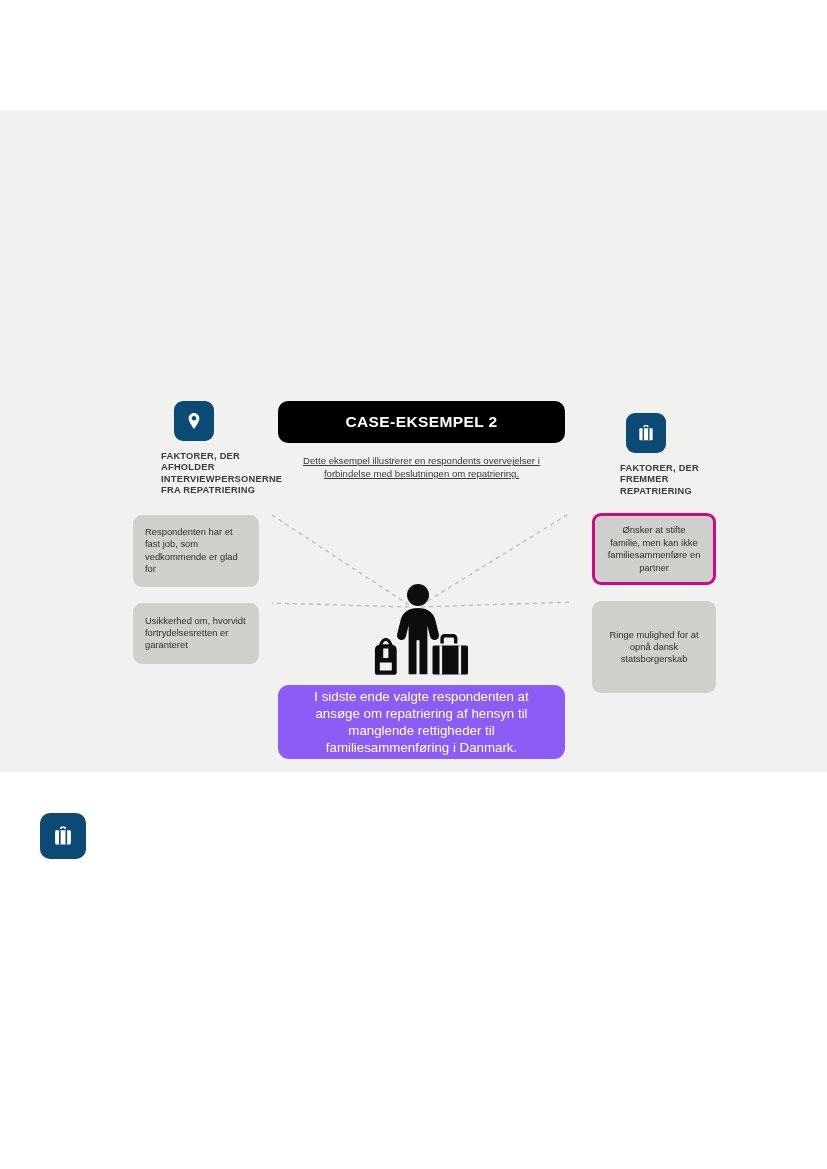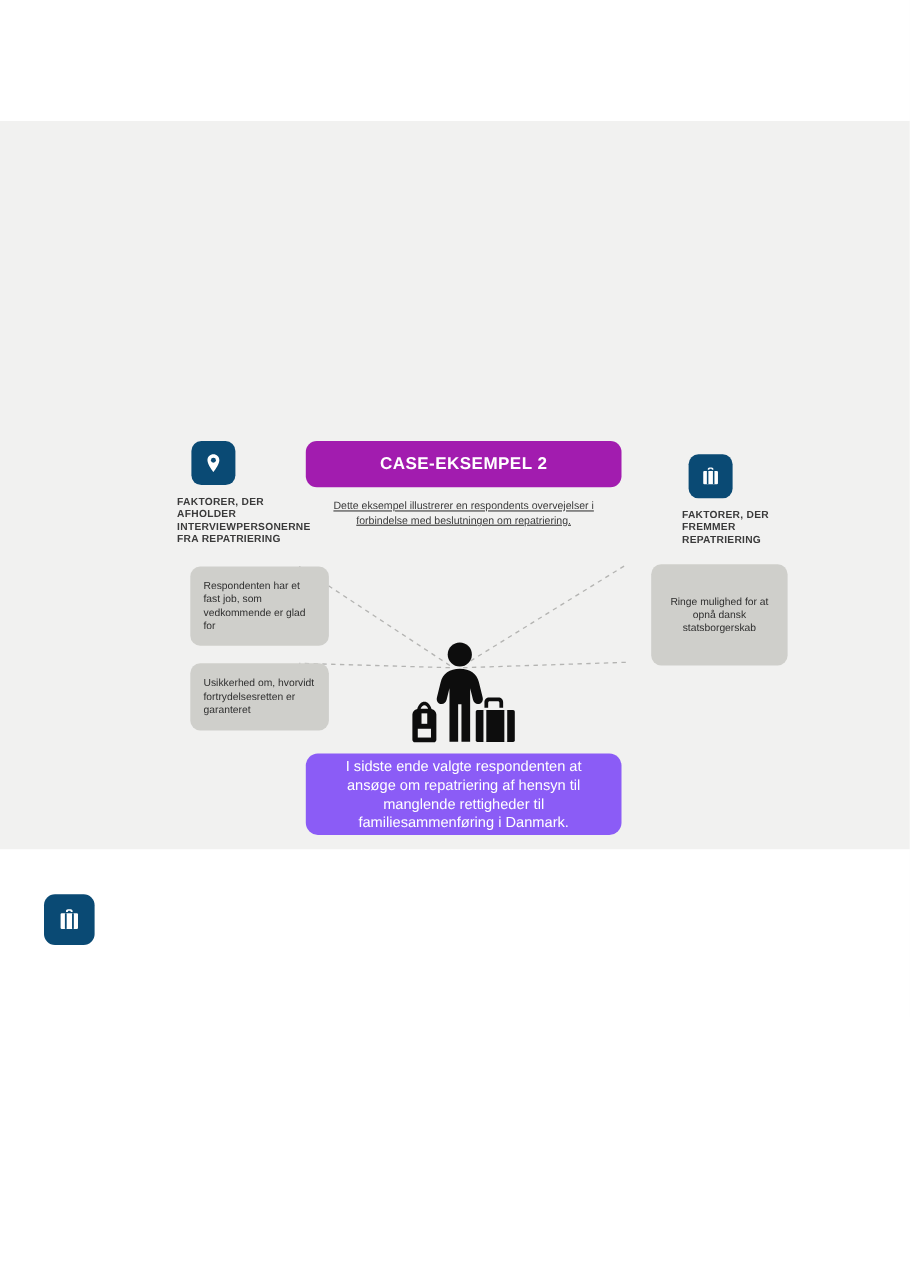--- a/index.html
+++ b/index.html
@@ -60,30 +60,30 @@
     border-radius: 9px;
     box-sizing: border-box;
     color: #2e2e2e;
     font-size: 9.4px;
     line-height: 12.4px;
     padding: 10px 12px;
     display: flex;
     flex-direction: column;
     justify-content: center;
   }
-  .factor-box.left  { text-align: left; margin-left: 40px; }
+  .factor-box.left  { text-align: left; }
   .factor-box.right { text-align: center; }
   .factor-box.highlight {
     border: 3px solid #cc0b82;
     background: #cfcfcb;
   }
 
   
   #case-banner {
-    background: #a21caf;
+    background: #000000;
     border-radius: 10px;
     color: #ffffff;
     font-size: 15.5px;
     font-weight: bold;
     letter-spacing: 0.4px;
     text-align: center;
     display: flex;
     align-items: center;
     justify-content: center;
   }
@@ -198,20 +198,21 @@
   <div class="col" style="left:592px; top:303px; width:126px;">
     <div class="icon-tile" style="margin-left:34px;">
       <svg width="22" height="22" viewBox="0 0 24 24" aria-hidden="true">
         <path fill="#ffffff" d="M9.2 5.6V4.9c0-0.9 0.75-1.65 1.65-1.65h2.3c0.9 0 1.65 0.75 1.65 1.65v0.7h-1.6V5.1c0-0.3-0.25-0.55-0.55-0.55h-1.3c-0.3 0-0.55 0.25-0.55 0.55v0.5H9.2z"></path>
         <rect x="4.7" y="6.7" width="14.6" height="13.1" rx="1" fill="#ffffff"></rect>
         <rect x="8.3" y="6.7" width="1.5" height="13.1" fill="#0a4a74"></rect>
         <rect x="14.3" y="6.7" width="1.5" height="13.1" fill="#0a4a74"></rect>
       </svg>
     </div>
     <div class="section-heading">FAKTORER, DER FREMMER REPATRIERING</div>
+    <div class="factor-box right highlight" style="margin-top:16px; width:124px; height:72px;">Ønsker at stifte familie, men kan ikke familiesammenføre en partner</div>
     <div class="factor-box right" style="margin-top:16px; width:124px; height:92px;">Ringe mulighed for at opnå dansk statsborgerskab</div>
   </div>
 
 </div>
 
 <div id="footer-icon">
   <svg width="26" height="26" viewBox="0 0 24 24" aria-hidden="true">
     <path fill="#ffffff" d="M9.2 5.6V4.9c0-0.9 0.75-1.65 1.65-1.65h2.3c0.9 0 1.65 0.75 1.65 1.65v0.7h-1.6V5.1c0-0.3-0.25-0.55-0.55-0.55h-1.3c-0.3 0-0.55 0.25-0.55 0.55v0.5H9.2z"></path>
     <rect x="4.7" y="6.7" width="14.6" height="13.1" rx="1" fill="#ffffff"></rect>
     <rect x="8.3" y="6.7" width="1.5" height="13.1" fill="#0a4a74"></rect>

